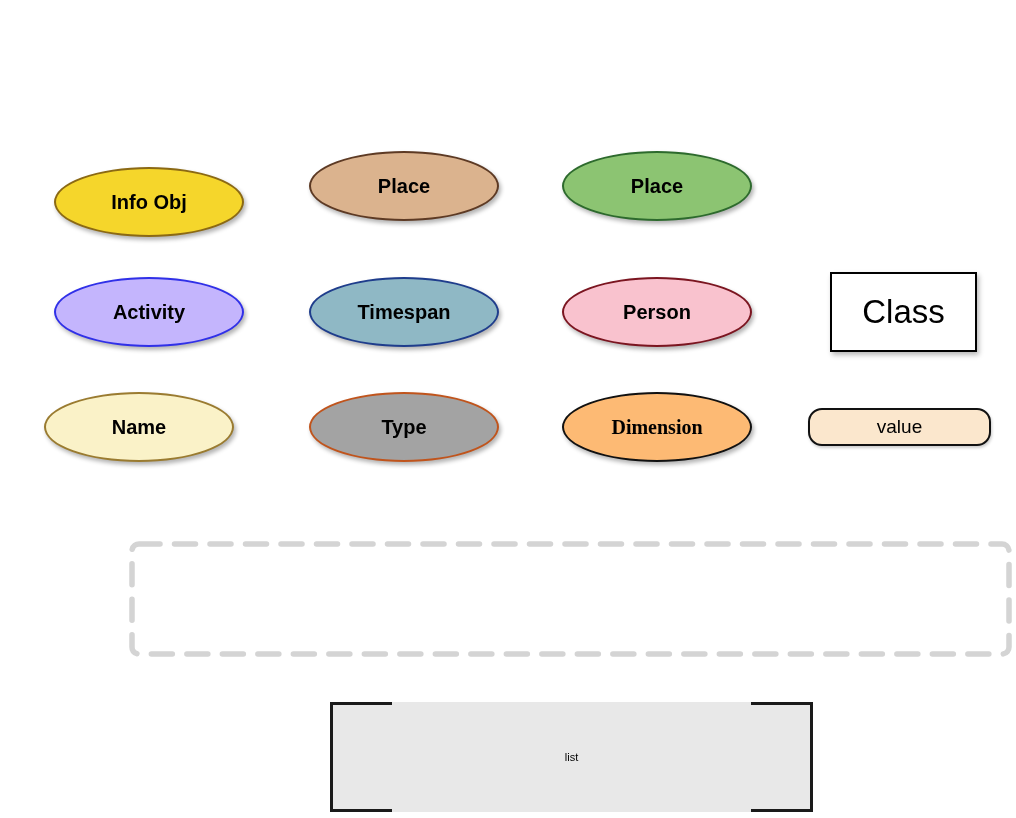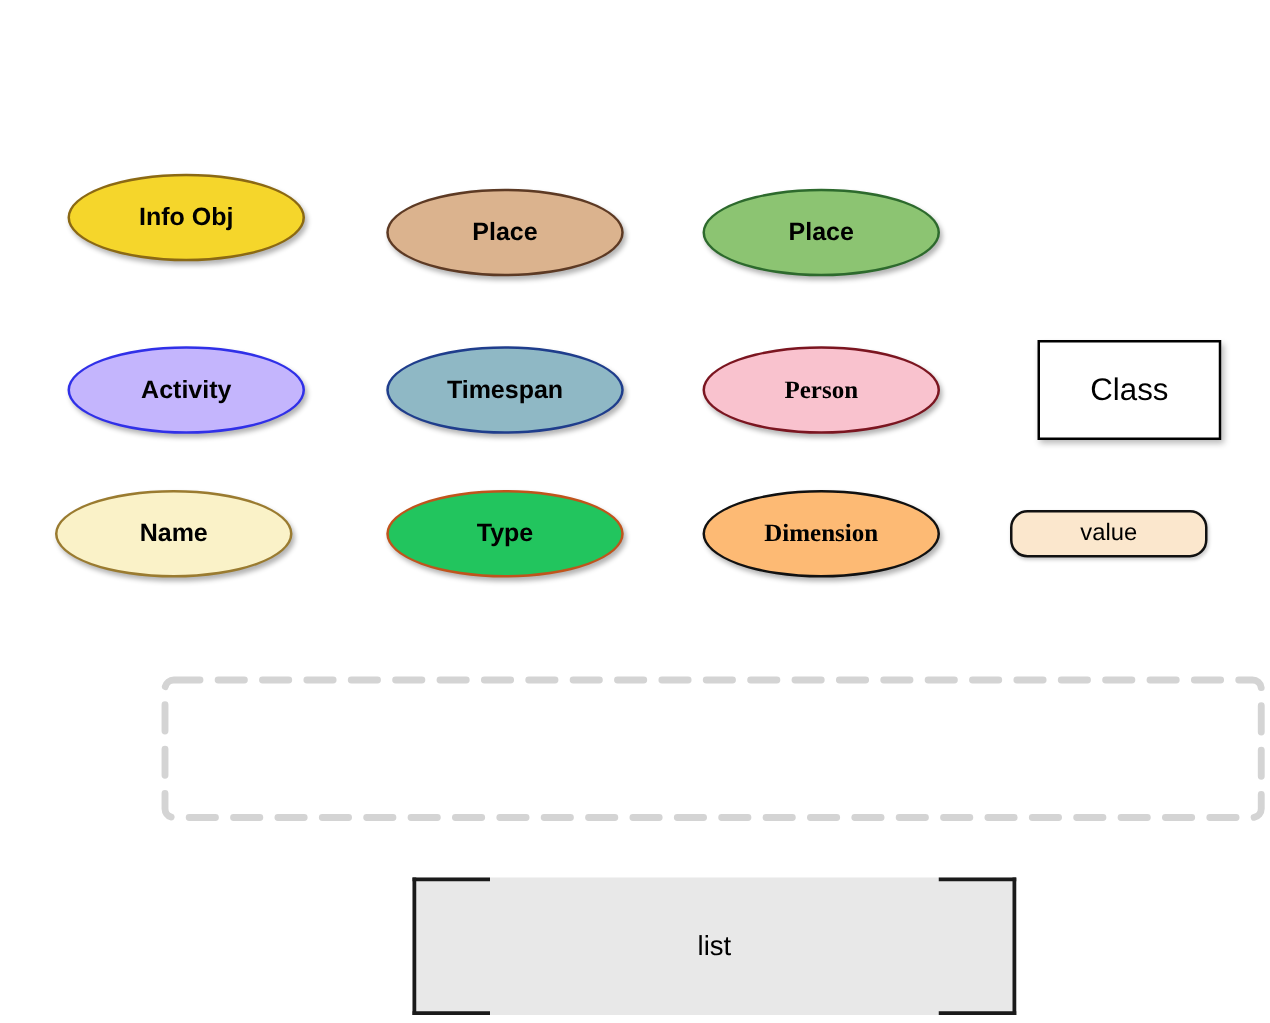--- a/index.html
+++ b/index.html
@@ -13,46 +13,46 @@
     text-align: center; box-sizing: border-box; color: #000;
   }
   .ellipse {
     width: 190px; height: 70px; border: 2.5px solid #000; border-radius: 50%;
     box-shadow: 2px 3px 4px rgba(0,0,0,0.30);
   }
   .ellipse .lbl { font-weight: 700; font-size: 20px; }
   .lbl { display: inline-block; max-width: 125px; line-height: 1.15; }
   .rect-class {
     width: 147px; height: 80px; border: 2.5px solid #000;
-    box-shadow: 2px 3px 5px rgba(0,0,0,0.28); font-size: 25px; font-weight: 400;
+    box-shadow: 2px 3px 5px rgba(0,0,0,0.28); font-size: 33px; font-weight: 400;
   }
   .rounded-rect {
-    width: 158px; height: 38px; border: 2px solid #000; border-radius: 14px;
+    width: 183px; height: 38px; border: 2px solid #000; border-radius: 14px;
     box-shadow: 1px 2px 3px rgba(0,0,0,0.20); font-size: 19px; font-weight: 400;
   }
   
-  #n-info-obj       { left: 54px;  top: 139px; }
+  #n-info-obj       { left: 54px;  top: 167px; }
   #n-object         { left: 309px; top: 151px; }
   #n-place          { left: 562px; top: 151px; }
   #n-digital-object { left: 808px; top: 151px; }
   #n-activity       { left: 54px;  top: 277px; }
   #n-timespan       { left: 309px; top: 277px; }
   #n-person         { left: 562px; top: 277px; }
   #n-class          { left: 830px; top: 272px; }
   #n-name           { left: 44px;  top: 392px; }
   #n-type           { left: 309px; top: 392px; }
   #n-dimension      { left: 562px; top: 392px; }
   #n-value          { left: 808px; top: 408px; }
 
   .placeholder-svg { position: absolute; left: 126px; top: 538px; }
 
   .list-node {
     position: absolute; left: 330px; top: 702px; width: 483px; height: 110px;
     display: flex; align-items: center; justify-content: center;
-    font-size: 22px; font-weight: 400; box-sizing: border-box;
+    font-size: 11px; font-weight: 400; box-sizing: border-box;
   }
   .bracket { position: absolute; top: 0; bottom: 0; width: 62px; box-sizing: border-box; }
   .bracket-left  { left: 0;  border-left: 3px solid;  border-top: 3px solid; border-bottom: 3px solid; }
   .bracket-right { right: 0; border-right: 3px solid; border-top: 3px solid; border-bottom: 3px solid; }
 </style>
 </head>
 <body>
 
 <div class="stage">
 
@@ -65,31 +65,31 @@
   <div class="node ellipse" id="n-place" style="background: rgb(140, 196, 114); border-color: rgb(45, 106, 45);">
     <span class="lbl">Place</span>
   </div>
 
   <div class="node ellipse" id="n-activity" style="background: #c4b5fd; border-color: rgb(48, 48, 232);">
     <span class="lbl">Activity</span>
   </div>
   <div class="node ellipse" id="n-timespan" style="background: rgb(143, 184, 197); border-color: rgb(31, 61, 140);">
     <span class="lbl">Timespan</span>
   </div>
-  <div class="node ellipse" id="n-person" style="background: rgb(249, 194, 206); border-color: rgb(123, 21, 32); font-family: Liberation Serif, serif;">
+  <div class="node ellipse" id="n-person" style="background: rgb(249, 194, 206); border-color: rgb(123, 21, 32);">
     <span class="lbl">Person</span>
   </div>
   <div class="node rect-class" id="n-class" style="background: rgb(255, 255, 255); border-color: rgb(0, 0, 0);">
     <span>Class</span>
   </div>
 
   <div class="node ellipse" id="n-name" style="background: rgb(250, 242, 200); border-color: rgb(154, 123, 48);">
     <span class="lbl">Name</span>
   </div>
-  <div class="node ellipse" id="n-type" style="background: #22c55e; border-color: rgb(192, 84, 28);">
+  <div class="node ellipse" id="n-type" style="background: #a3a3a3; border-color: rgb(192, 84, 28);">
     <span class="lbl">Type</span>
   </div>
   <div class="node ellipse" id="n-dimension" style="background: #fdba74; border-color: rgb(17, 17, 17); font-family: Liberation Serif, serif;">
     <span class="lbl">Dimension</span>
   </div>
   <div class="node rounded-rect" id="n-value" style="background: rgb(251, 231, 205); border-color: rgb(17, 17, 17);">
     <span>value</span>
   </div>
 
   <svg class="placeholder-svg" width="890" height="122">

